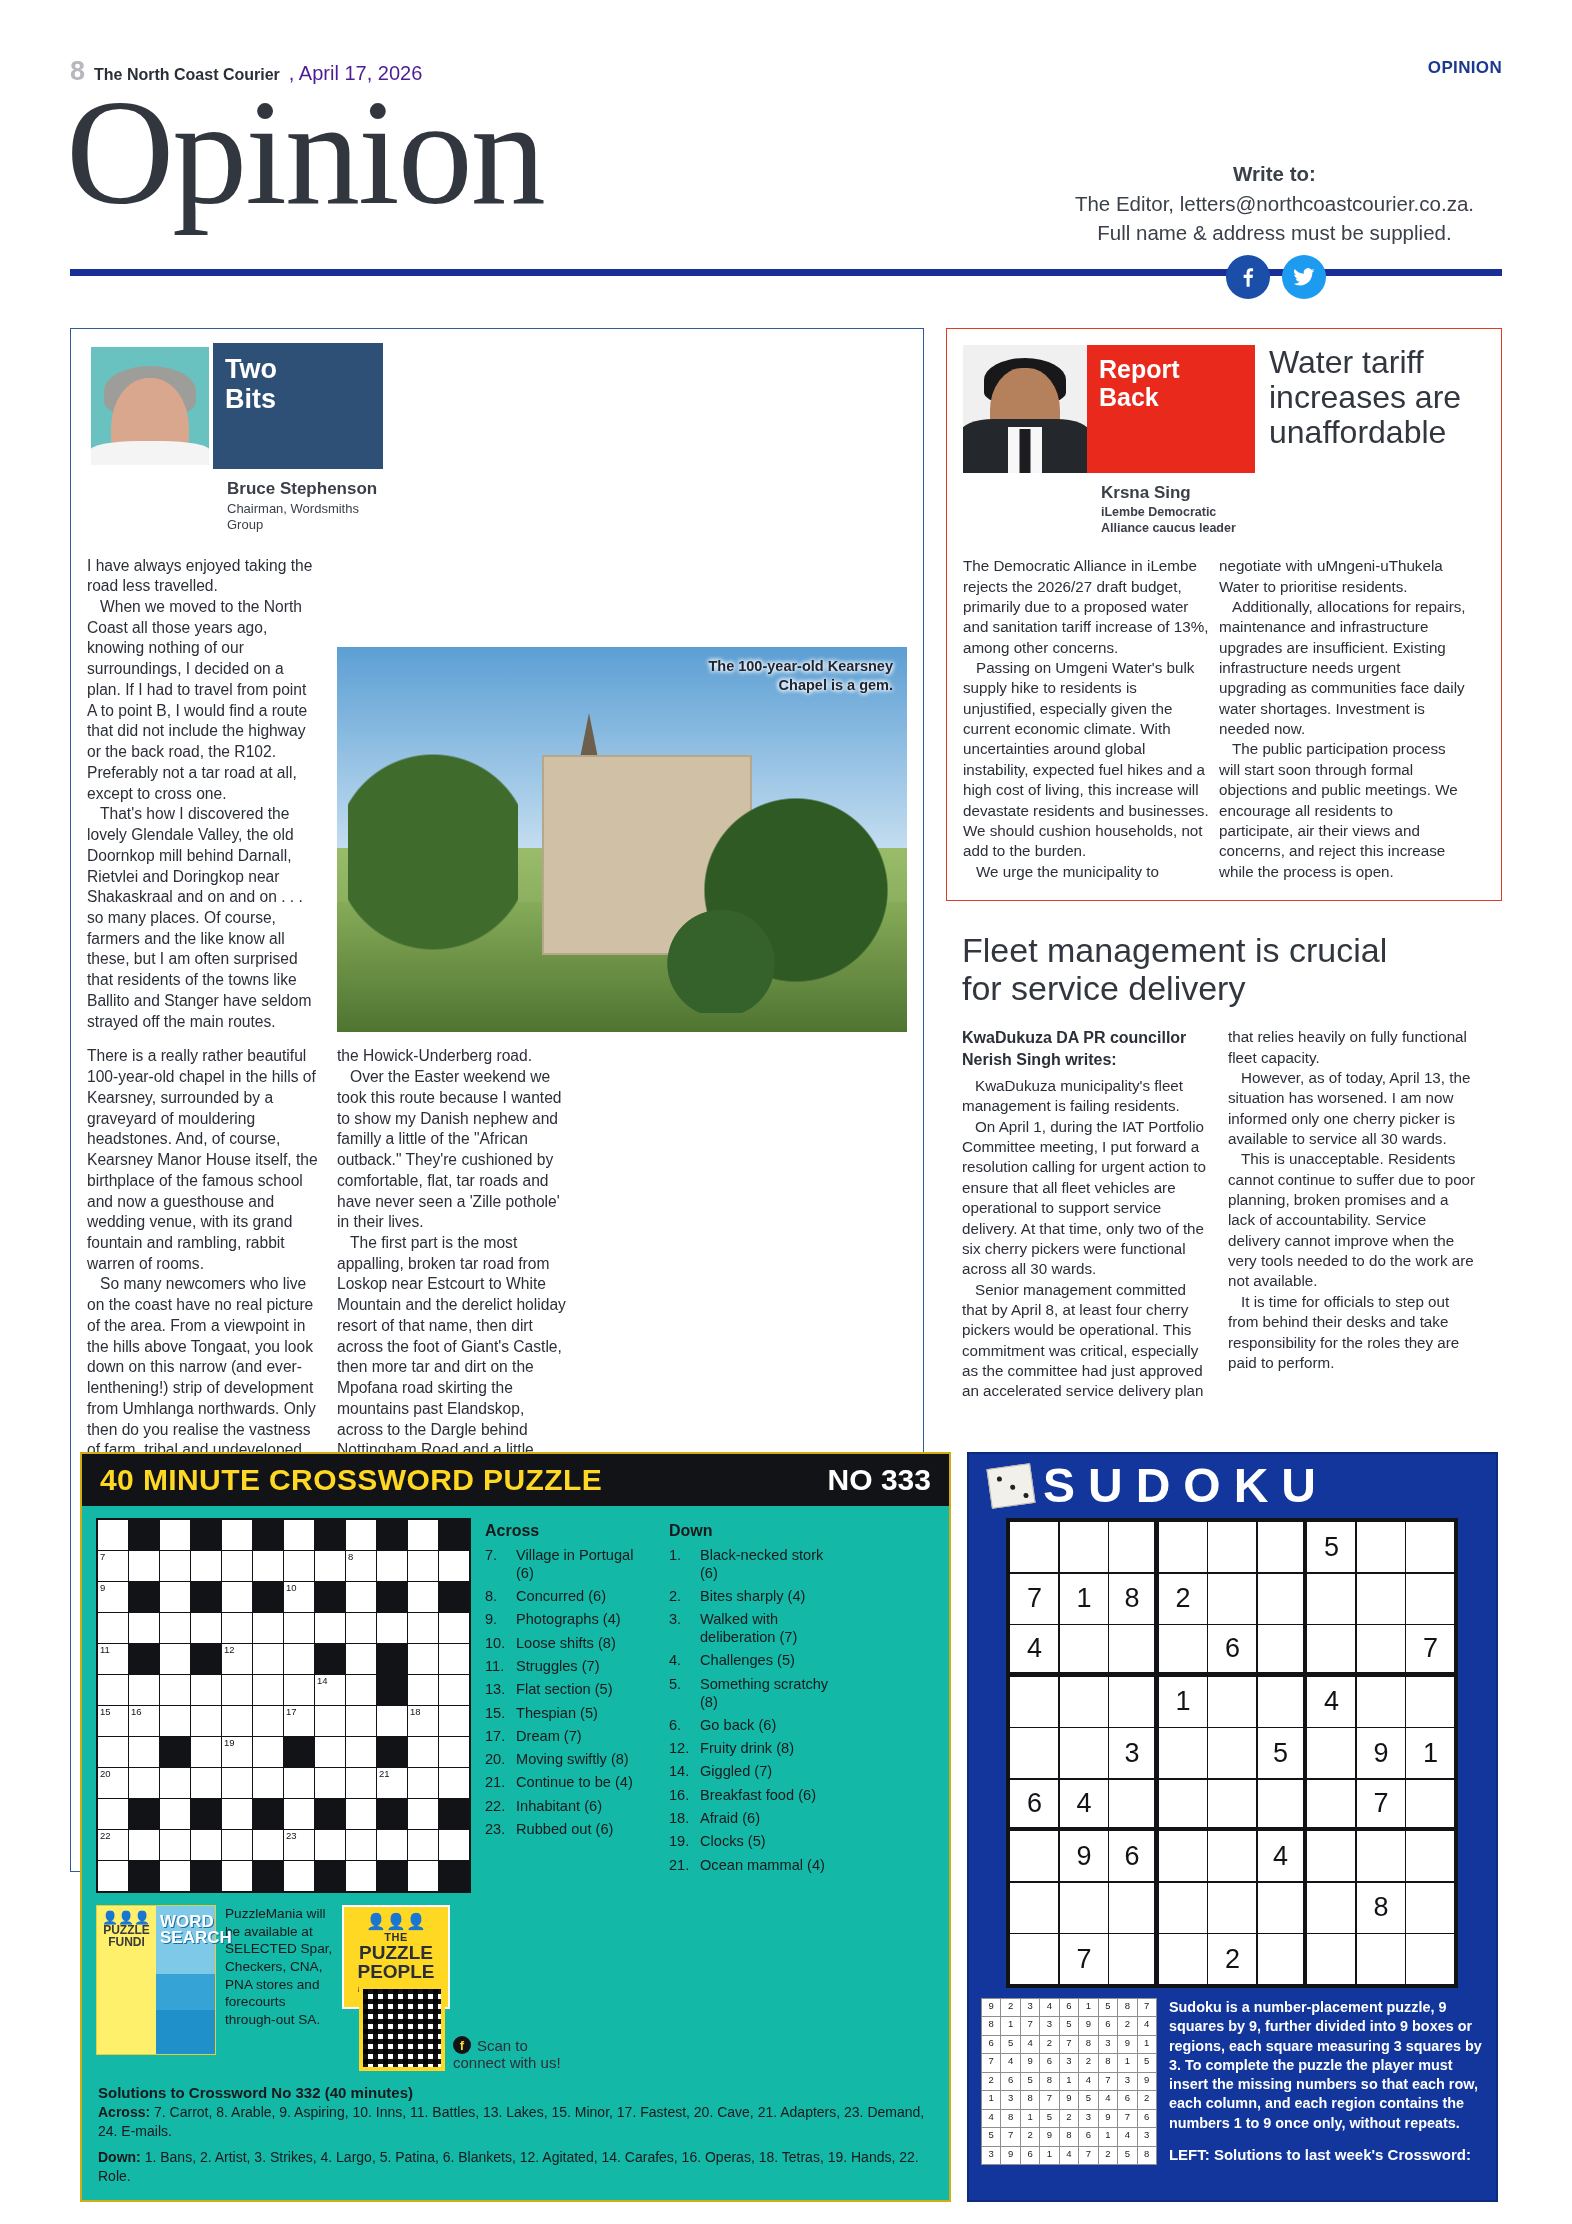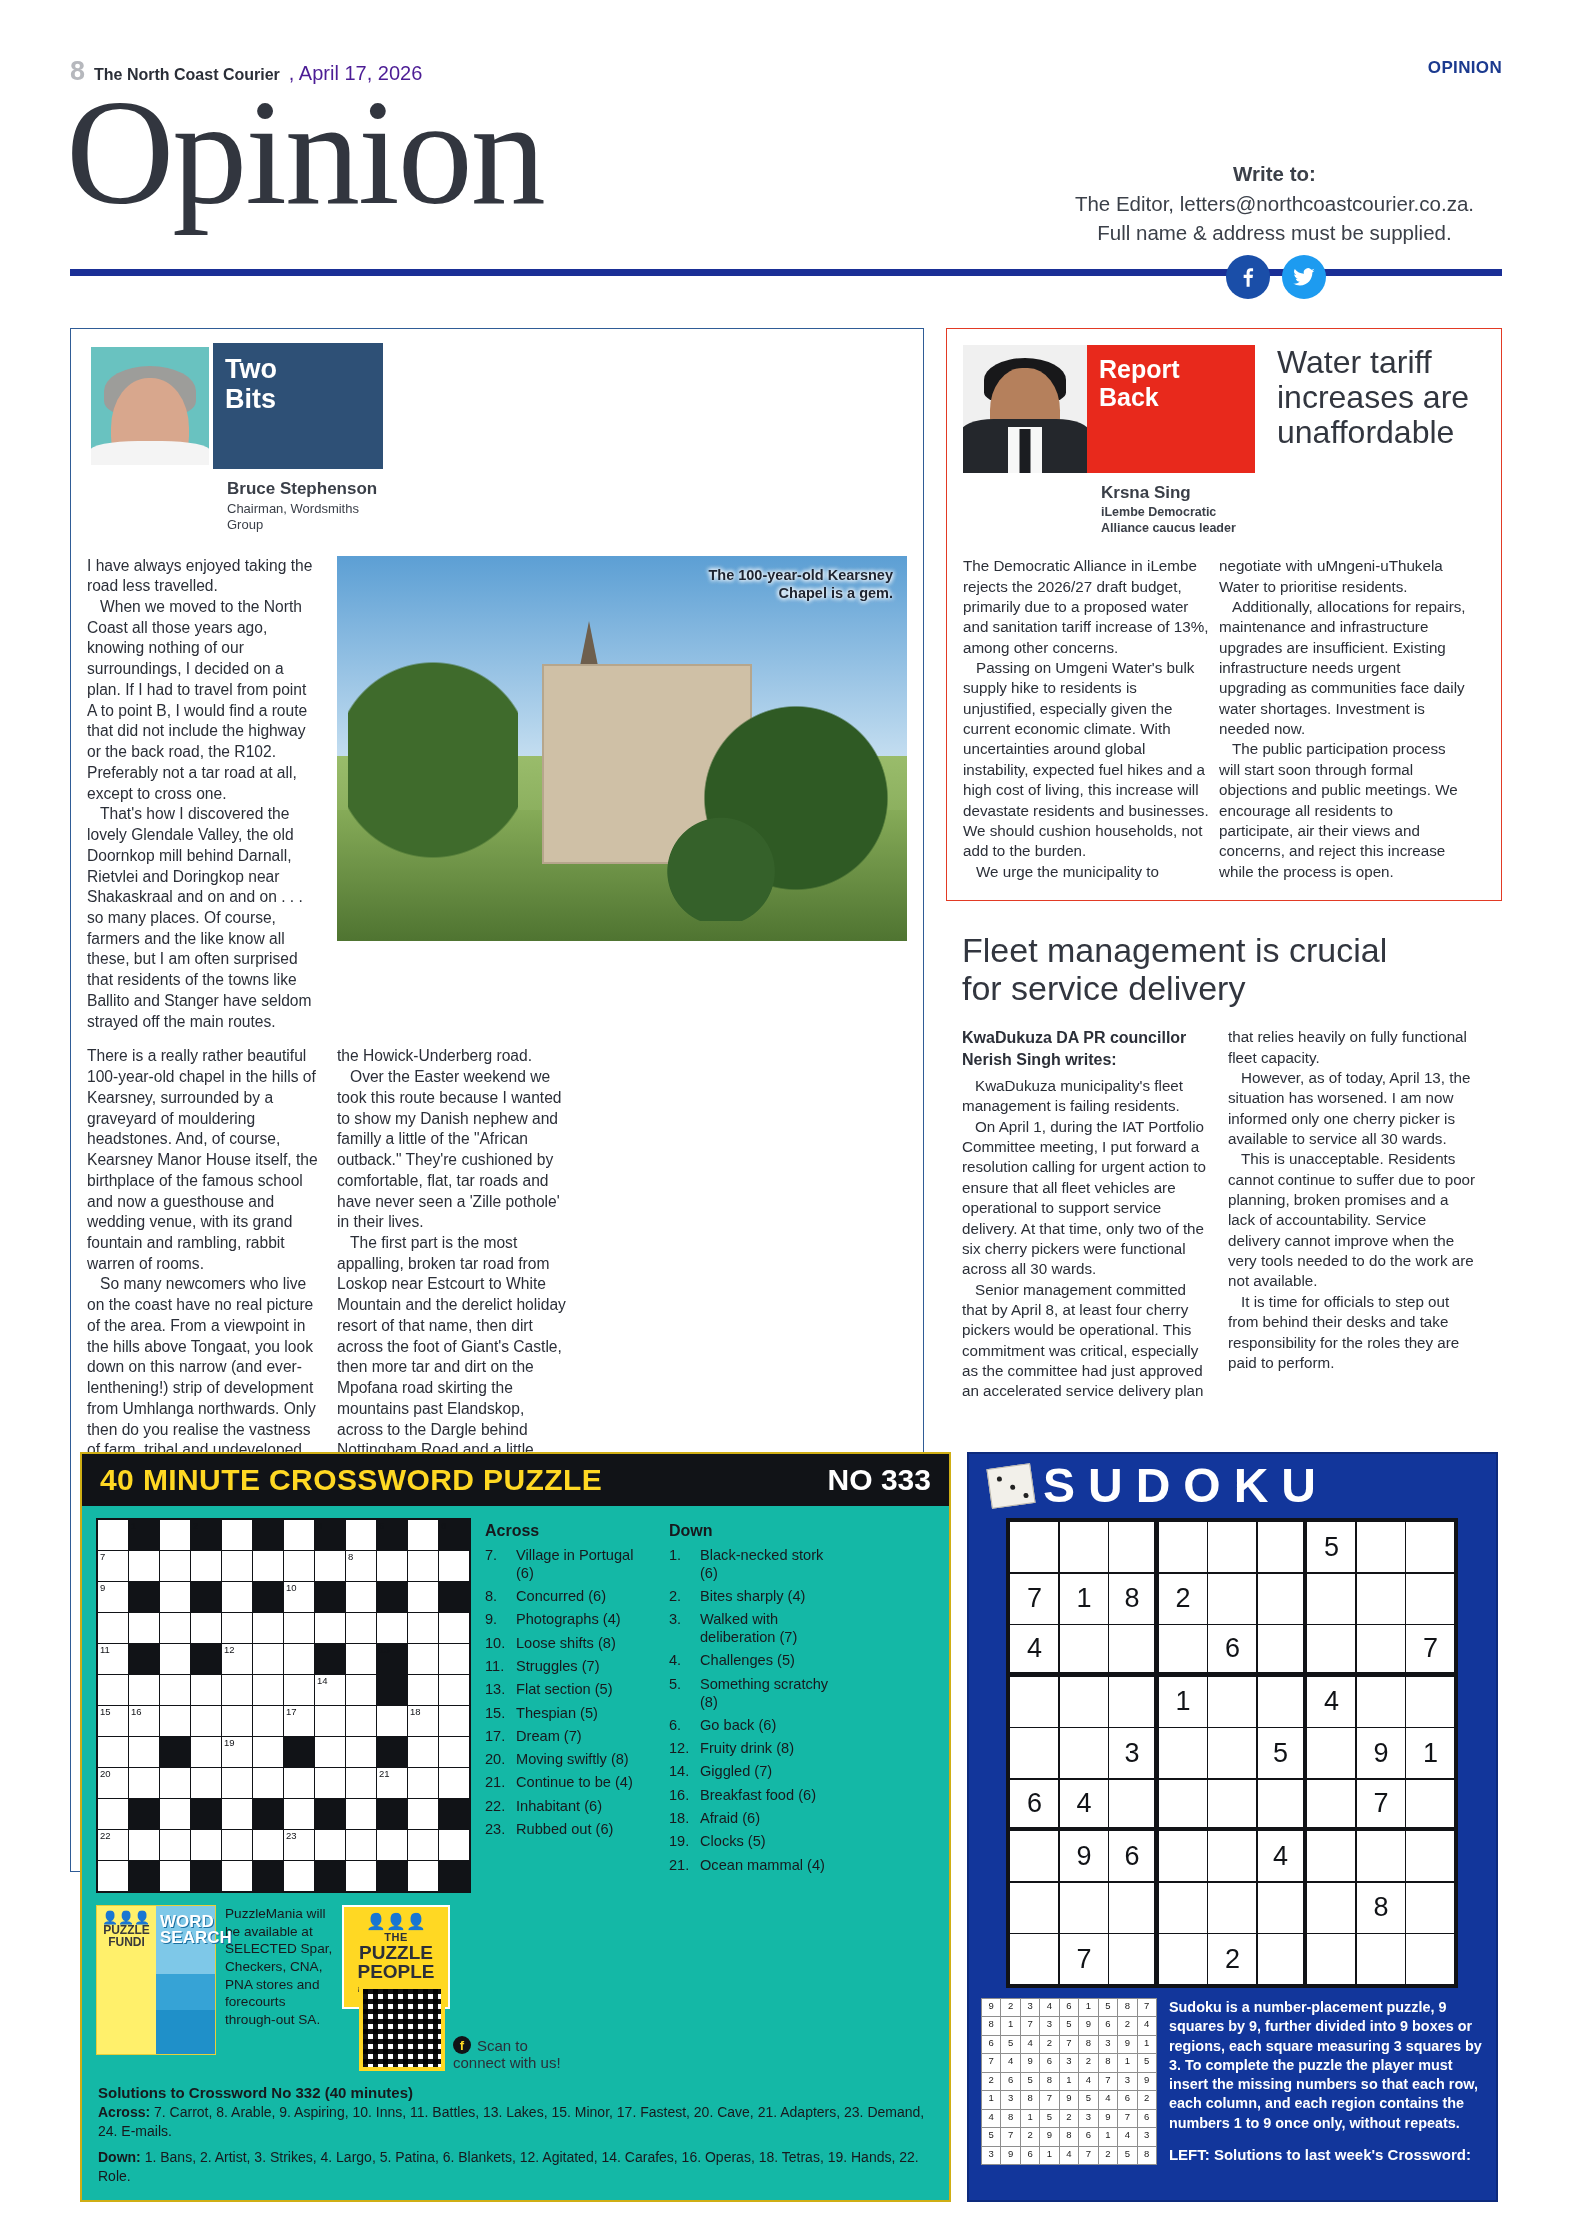--- a/index.html
+++ b/index.html
@@ -67,21 +67,21 @@
       margin-left:-2px; }
   .bl-kicker span { display:block; font-size:27px; font-weight:700; line-height:1.1; }
   .bl-name { font-size:17px; font-weight:700; color:#3a3f48; margin:10px 0 0 140px; }
   .bl-role { font-size:13px; color:#3a3f48; margin:2px 0 0 140px; line-height:1.25; }
   .feature-headline {
     flex:1; font-size:58px; line-height:1.06; font-weight:400; color:#32363f;
     letter-spacing:-1px; padding-left:12px; padding-top:4px;
   }
   .feature-headline .l2 { display:block; text-align:right; }
 
-  .feature-body { display:flex; gap:18px; margin-top:22px; }
+  .feature-body { display:flex; gap:18px; margin-top:22px;align-items:flex-end; }
   .fcol { font-size:15.6px; line-height:1.33; text-align:left; }
   .fcol p { margin:0; text-indent:0; }
   .fcol p + p { text-indent:13px; }
   .fcol-1 { width:232px; }
   .photo-block { width:570px; }
   .photo-frame { width:570px; height:385px; position:relative; overflow:hidden;
       background:linear-gradient(#7fb8e0,#bcd9ee 46%,#9ec06f 47%,#6d9443); }
   .photo-frame .sky { position:absolute; inset:0 0 48% 0;
       background:linear-gradient(#5c9fd4,#c3ddf0); }
   .photo-frame .grass { position:absolute; left:0; right:0; bottom:0; height:34%;
@@ -102,21 +102,21 @@
   .photo-caption { position:absolute; right:14px; top:10px; text-align:right;
       font-size:14.5px; font-weight:700; color:#1d2330; line-height:1.25;
       text-shadow:0 0 5px #fff, 0 0 5px #fff, 0 0 5px #fff; }
 
   
   .cont-cols { display:flex; gap:18px; margin-top:14px; }
   .cont-cols .fcol { width:232px; }
 
   
   .report-box { border:1.6px solid #e23a24; padding:16px 16px 18px 16px; }
-  .rb-head { display:flex; gap:8px; }
+  .rb-head { display:flex; gap:0; }
   .rb-left { width:292px; flex:0 0 292px; }
   .rb-top { display:flex; }
   .rb-photo { width:124px; height:128px; flex:0 0 124px; position:relative;
       overflow:hidden; background:#f0f0f0; z-index:2; }
   .rb-photo .suit { position:absolute; left:50%; bottom:0; transform:translateX(-50%);
       width:130px; height:54px; background:#24272c; border-radius:26% 26% 0 0; }
   .rb-photo .shirt2 { position:absolute; left:50%; bottom:0; transform:translateX(-50%);
       width:34px; height:46px; background:#f7f7f7; }
   .rb-photo .tie { position:absolute; left:50%; bottom:0; transform:translateX(-50%);
       width:11px; height:44px; background:#1b1d21; }

